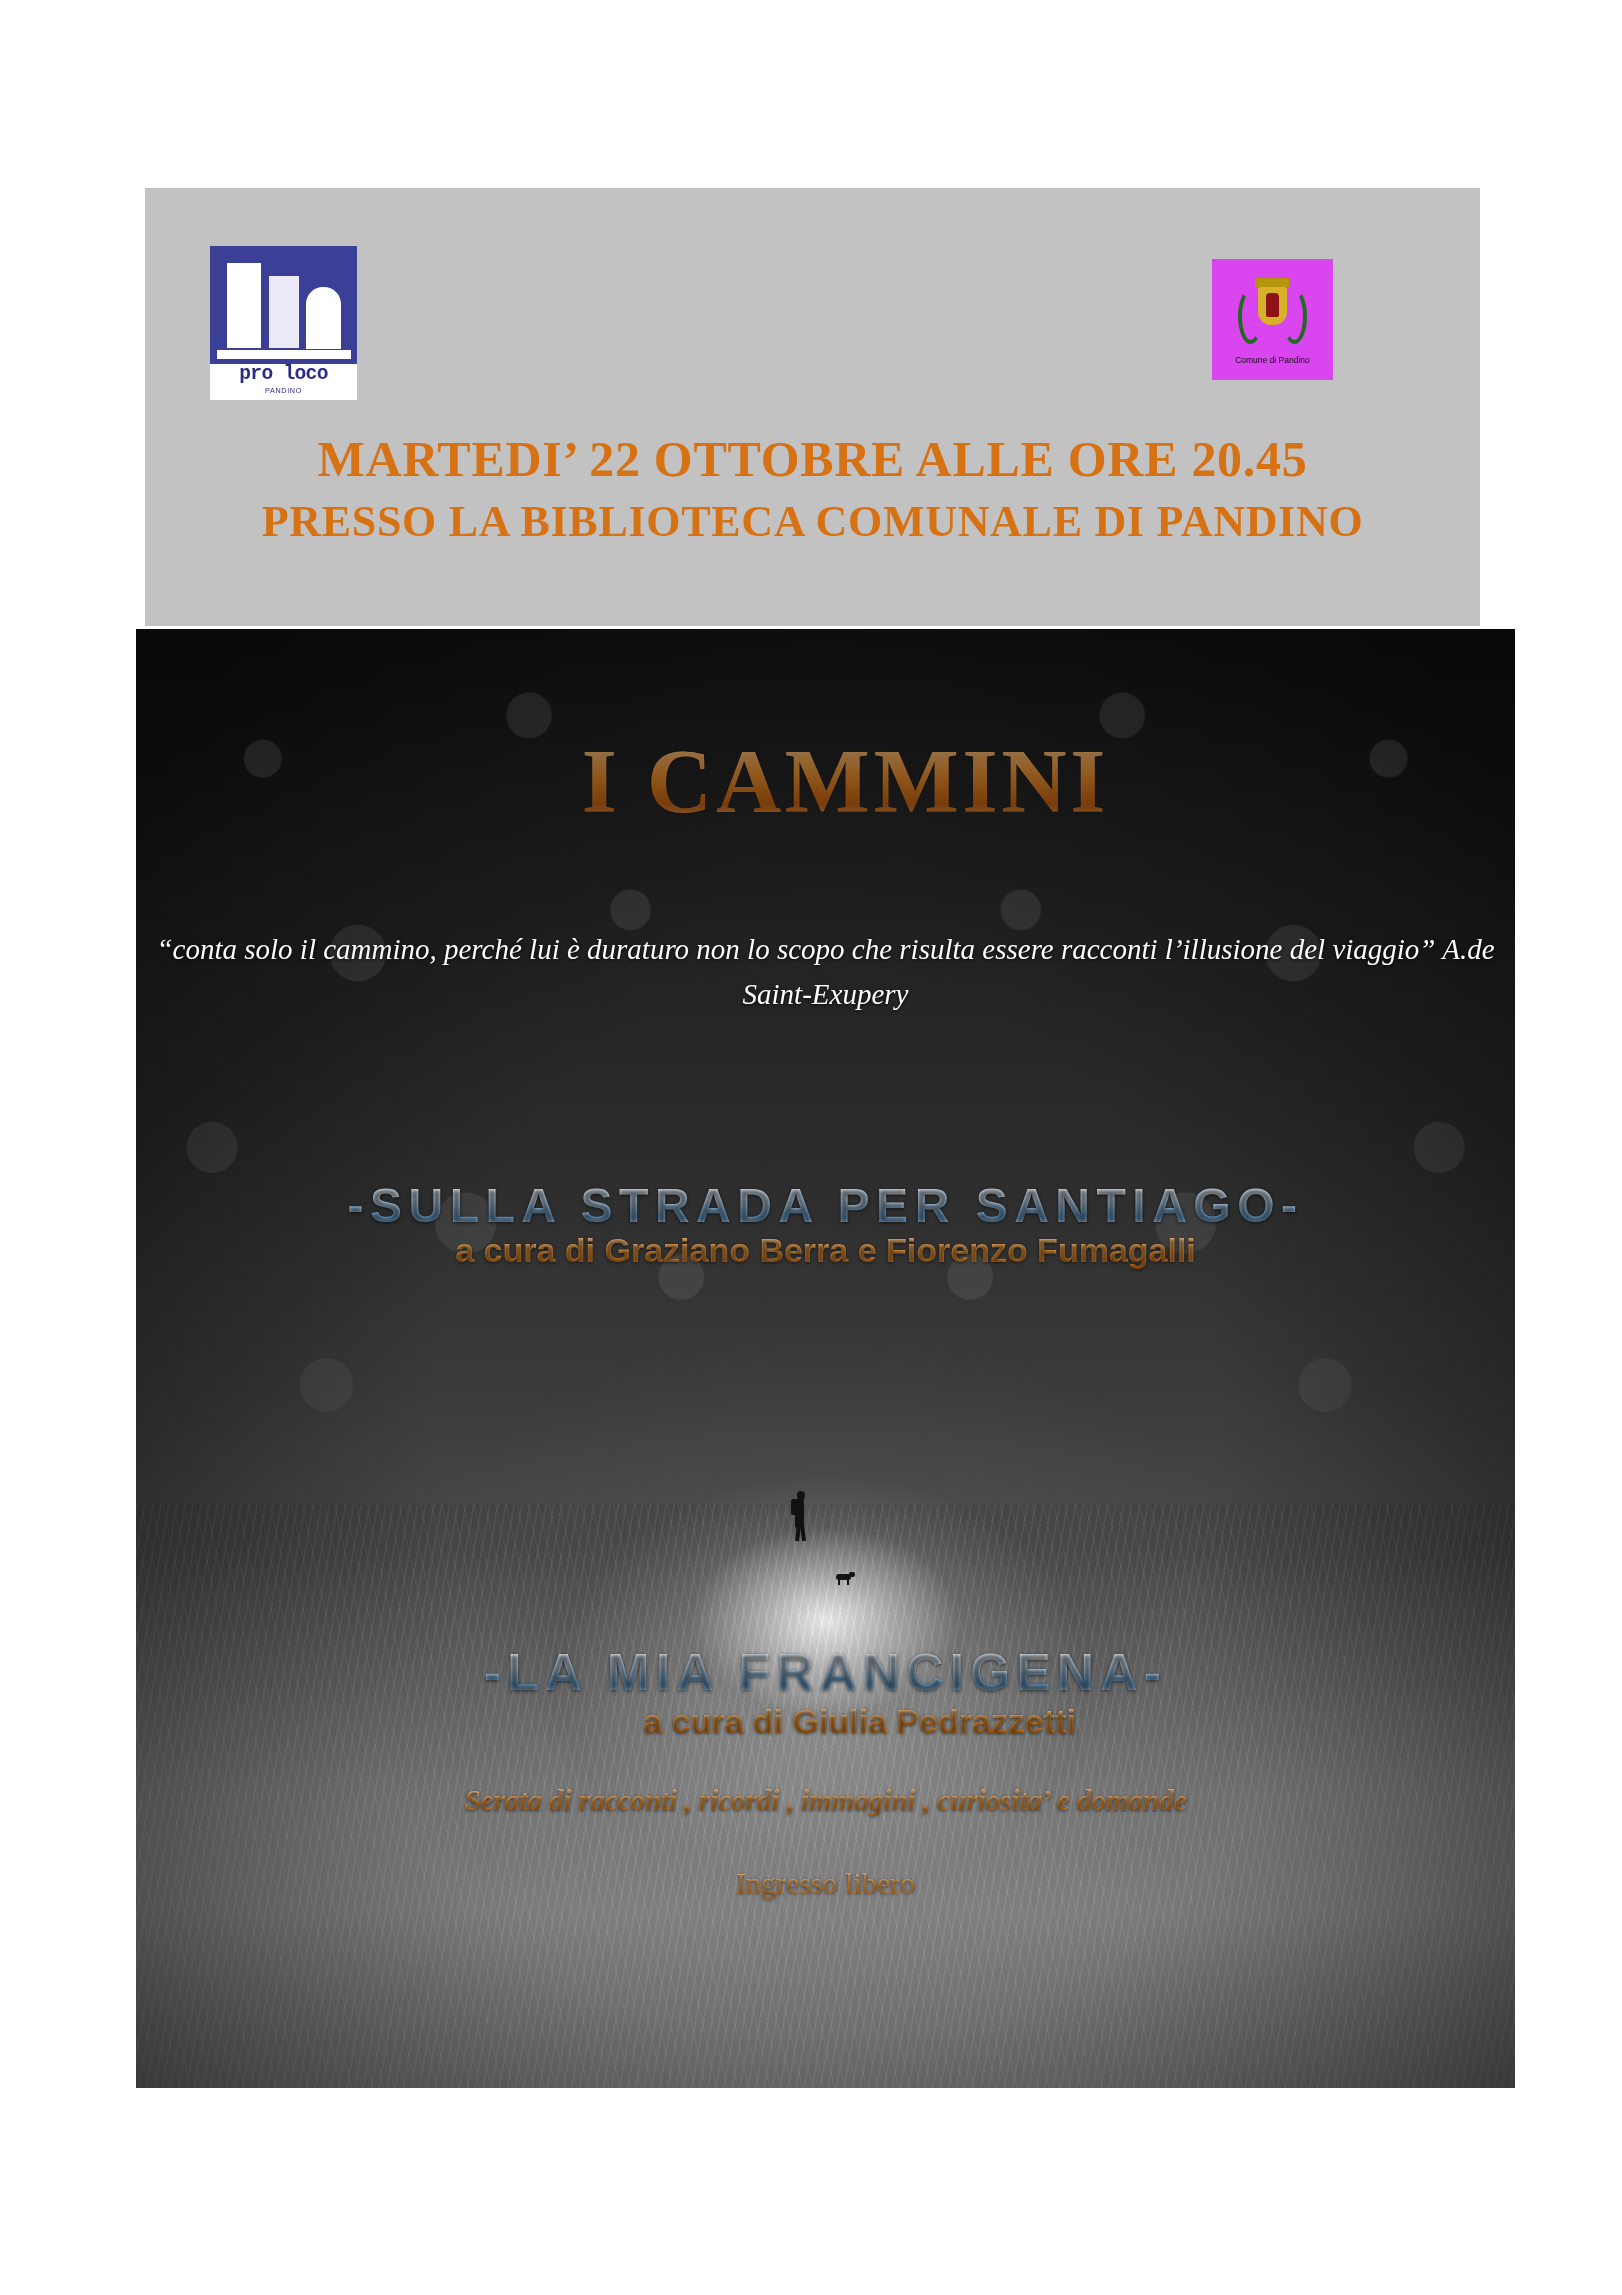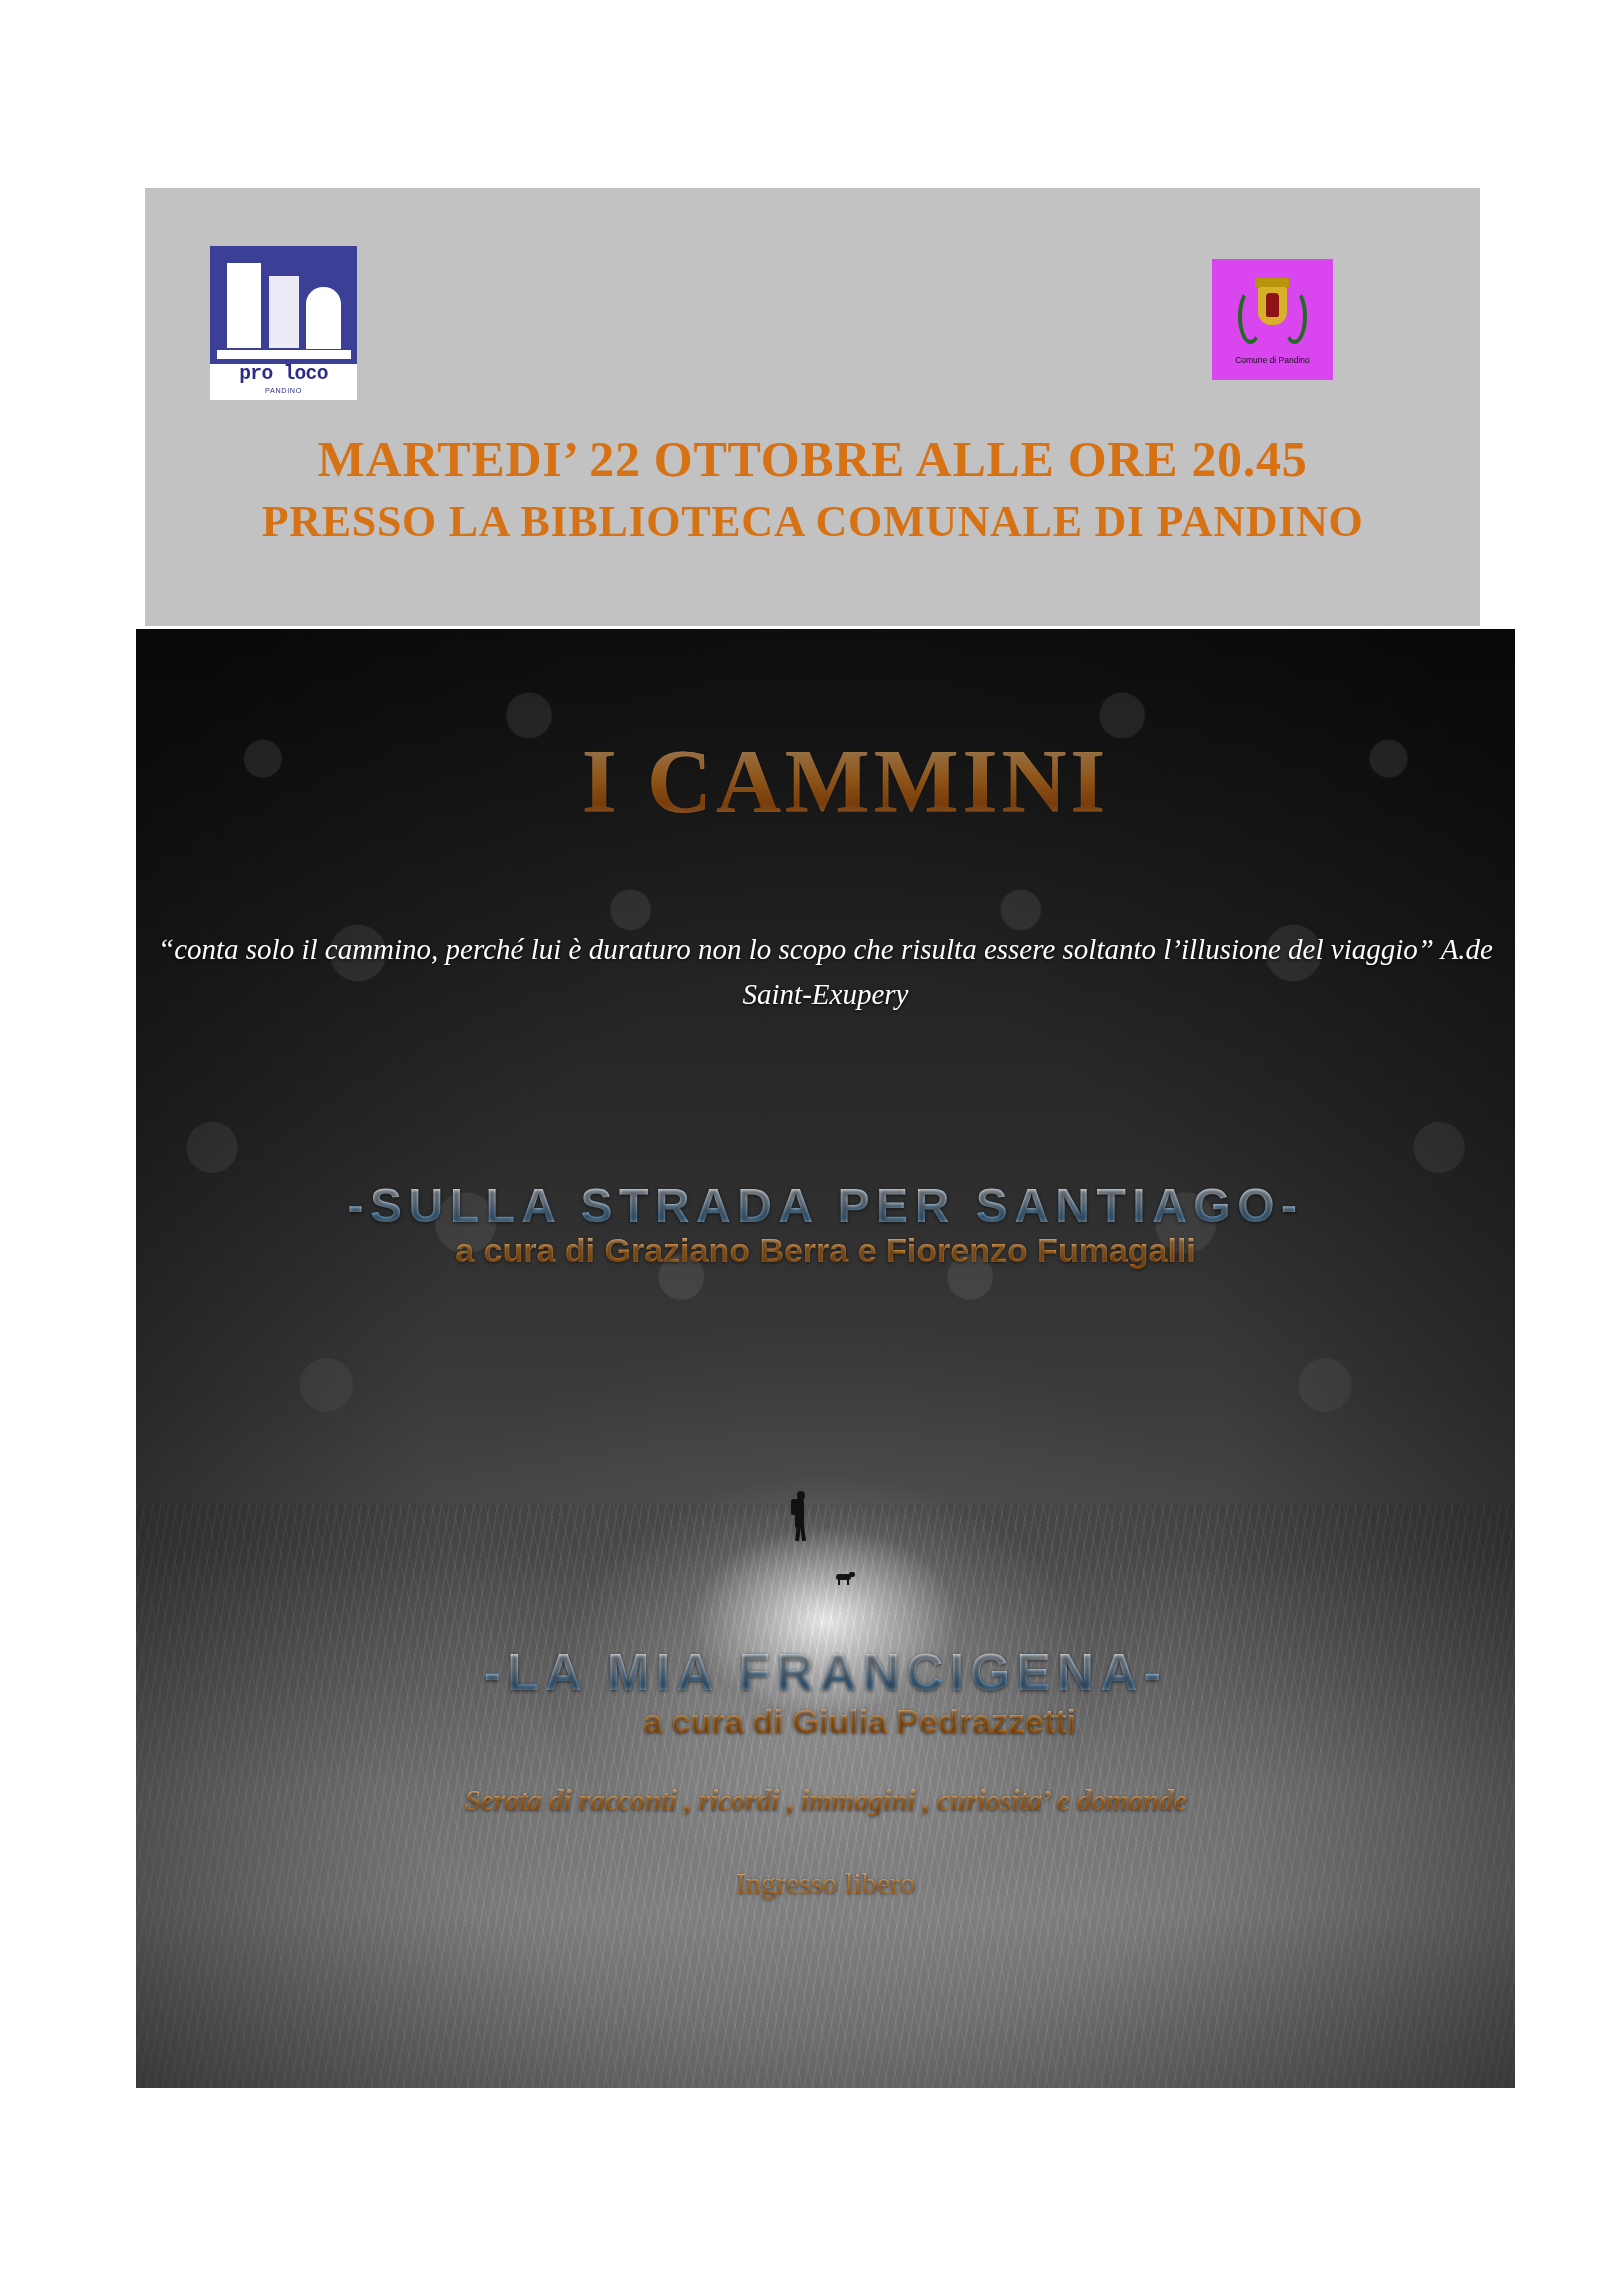--- a/index.html
+++ b/index.html
@@ -438,21 +438,21 @@
       <div class="head2"></div>
       <div class="legA"></div>
       <div class="legB"></div>
     </div>
     <div class="vignette"></div>
   </div>
 
   <div class="poster-content">
     <div class="title-cammini">I  CAMMINI</div>
 
-    <div class="quote">“conta solo il cammino, perché lui è duraturo non lo scopo che risulta essere soltanto l’illusione del viaggio” A.de Saint-Exupery</div>
+    <div class="quote">“conta solo il cammino, perché lui è duraturo non lo scopo che risulta essere racconti l’illusione del viaggio” A.de Saint-Exupery</div>
 
     <div class="sec-title santiago">-SULLA STRADA PER SANTIAGO-</div>
     <div class="curator santiago">a cura di Graziano Berra e Fiorenzo Fumagalli</div>
 
     <div class="sec-title francigena">-LA MIA FRANCIGENA-</div>
     <div class="curator francigena">a cura di Giulia Pedrazzetti</div>
 
     <div class="blurb">Serata di racconti , ricordi ,  immagini , curiosita’ e domande</div>
     <div class="entry">Ingresso libero</div>
   </div>

